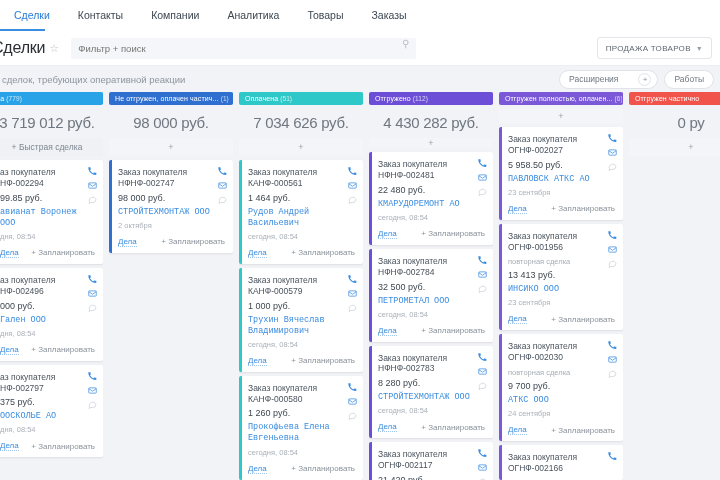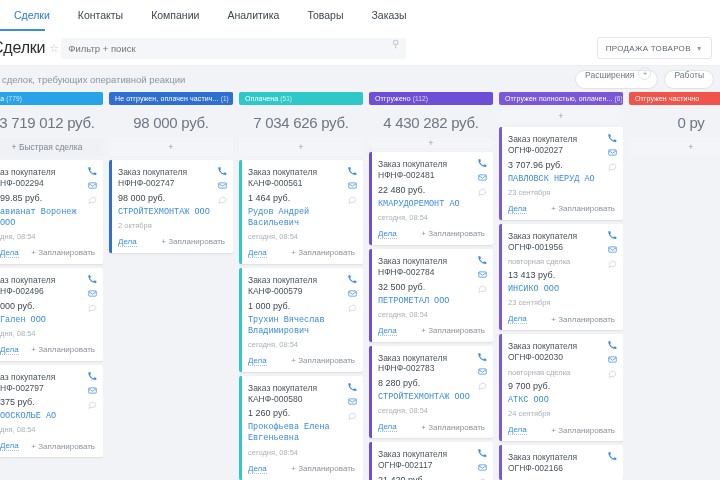--- a/index.html
+++ b/index.html
@@ -30,21 +30,21 @@
   .header{
     height:35px; background:#fff; border-bottom:1px solid #eceef2;
     display:flex; align-items:center; padding-left:0; position:relative;
   }
   .page-title{
     font-size:16px; color:#2b2f33; font-weight:400; margin-left:-8px;
     white-space:nowrap; letter-spacing:-0.2px;
   }
   .star-icon{ margin-left:4px; color:#c3c9d1; font-size:11px; }
   .search-wrap{
-    margin-left:2px; width:345px; height:21px; background:#f4f6f9;
+    margin-left:12px; width:345px; height:21px; background:#f4f6f9;
     border-radius:2px; display:flex; padding:0 7px;
     position:relative;
   }
   .search-wrap input{
     border:0; background:transparent; outline:none; width:100%;
     font-family:"Liberation Sans",sans-serif; font-size:9.5px; color:#9aa3ad;
   }
   .search-icon{ position:absolute; right:7px; color:#b9c0c9; font-size:10px; }
   .pipeline-select{
     position:absolute; right:8px; top:6px; height:22px; min-width:110px;
@@ -57,22 +57,22 @@
 
   
   .subheader{
     height:26px; background:#f2f3f7; display:flex; align-items:center;
     position:relative; padding-left:0;
   }
   .sub-note{ font-size:9.5px; color:#8d959e; margin-left:-10px; white-space:nowrap;}
   .sub-right{ position:absolute; right:6px; display:flex; align-items:center; gap:6px; }
   .pill{
     height:19px; border:1px solid #e0e3e8; background:#fff; border-radius:10px;
-    display:flex; align-items:flex-end; padding:8px 9px; font-size:8.5px;
-    color:#707880; gap:4px; cursor:pointer; white-space:nowrap;
+    display:flex; align-items:center; padding:0 9px; font-size:8.5px;
+    color:#707880; gap:20px; cursor:pointer; white-space:nowrap;
   }
   .pill .plusmini{
     width:13px; height:13px; border:1px solid #e0e3e8; border-radius:50%;
     display:flex; align-items:center; justify-content:center;
     font-size:8px; color:#8a939c; margin-right:-3px;
   }
 
   
   .board{
     display:flex; height:calc(480px - 31px - 35px - 26px);
@@ -536,22 +536,22 @@
       <div class="col-chip-row">
         <div class="col-chip" style="background: rgb(123, 88, 216); color: rgb(123, 88, 216);">
           <span style="color: rgb(255, 255, 255);">Отгружен полностью, оплачен...</span>
           <span class="chip-count" style="color: rgb(255, 255, 255);">(6)</span>
         </div>
       </div>
       <div class="col-body">
         <div class="add-btn">+</div>
         <div class="card" style="--accent: #7b58d8;">
           <div class="c-title">Заказ покупателя<br>ОГНФ-002027</div>
-          <div class="c-amount">3 707.96 руб.</div>
-          <div class="c-party">ПАВЛОВСК НЕРУД АО</div>
+          <div class="c-amount">5 958.50 руб.</div>
+          <div class="c-party">ПАВЛОВСК АТКС АО</div>
           <div class="c-date">23 сентября</div>
           <div class="c-foot">
             <span class="deals">Дела</span>
             <span class="plan">+ Запланировать</span>
           </div>
           <div class="c-icons">
             <span>
               <svg width="9" height="9" viewBox="0 0 24 24" fill="#3a8ce0">
                 <path d="M6.6 10.8c1.9 3.7 4.9 6.7 8.6 8.6l2.9-2.9c.4-.4.9-.5 1.3-.3 1.5.5 3 .8 4.6.8.7 0 1.2.6 1.2 1.2v4.6c0 .7-.6 1.2-1.2 1.2C11.4 24 0 12.6 0 1.2 0 .6.6 0 1.2 0h4.6C6.5 0 7 .6 7 1.2c0 1.6.3 3.2.8 4.6.1.4 0 .9-.3 1.3l-2.9 2.9z" transform="scale(.85) translate(1,1)"></path>
               </svg>

